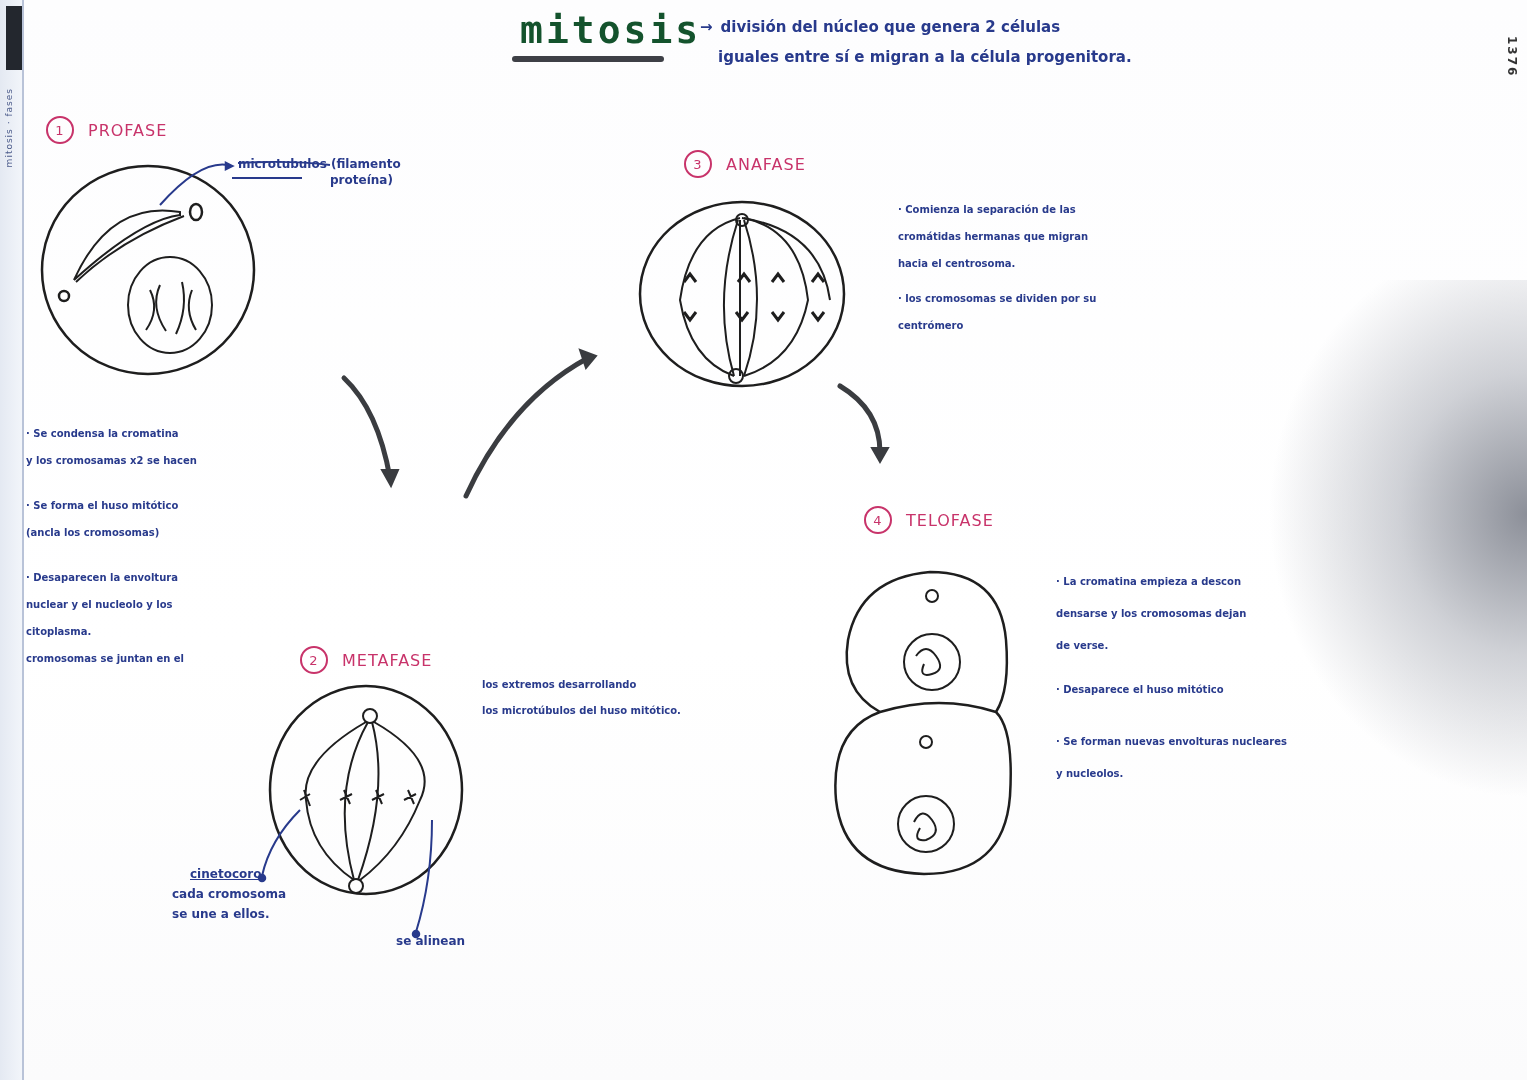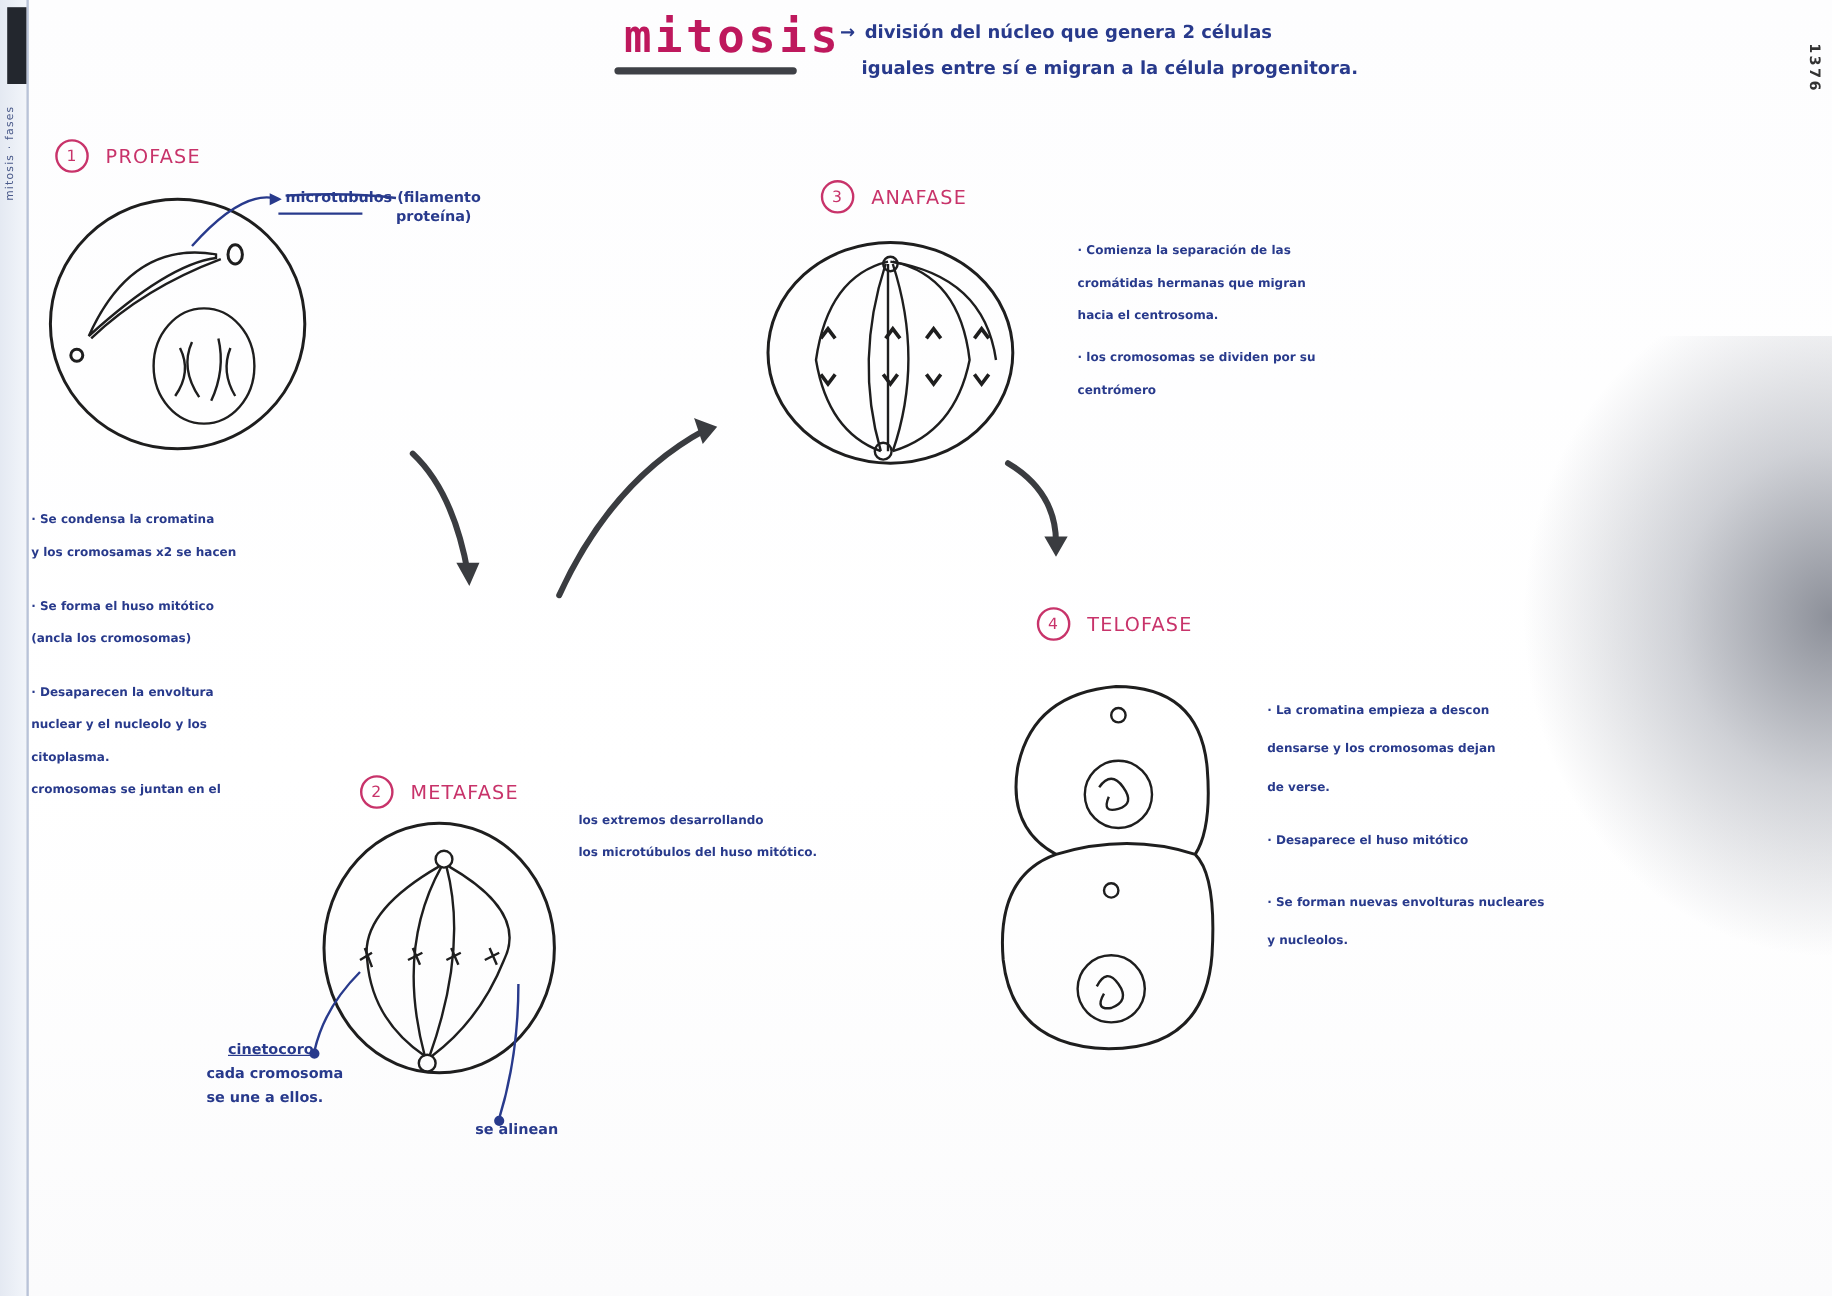--- a/index.html
+++ b/index.html
@@ -29,21 +29,21 @@
   }
   .right-mark {
     position:absolute; right:8px; top:36px; color:#333; font-size:12px; font-weight:bold;
     writing-mode:vertical-rl; letter-spacing:2px;
   }
   .hand { position:absolute; font-family:"DejaVu Sans", sans-serif; }
   .blue { color:#283a8c;font-weight:bold; }
   .pink { color:#c8336a; }
   .title {
     position:absolute; left:520px; top:8px; font-size:38px; font-weight:bold;
-    letter-spacing:3px; color:#be185d; font-family:"DejaVu Sans Mono", monospace;
+    letter-spacing:3px; color:#14532d; font-family:"DejaVu Sans Mono", monospace;
   }
   .title-underline { position:absolute; left:512px; top:56px; width:152px; height:6px; background:#3e4046; border-radius:3px; }
   .def { left:700px; top:12px; font-size:15px; line-height:30px; }
   .def .arrow { color:#283a8c; margin-right:8px; }
   .phase-head { display:flex; align-items:center; gap:14px; position:absolute; font-size:16px; letter-spacing:1px; }
   .phase-num {
     width:24px; height:24px; border:2px solid #c8336a; border-radius:50%;
     display:flex; align-items:center; justify-content:center; font-size:13px; color:#c8336a;
   }
   .note { font-size:10px; line-height:27px; }
@@ -196,21 +196,21 @@
   <p>
     <span class="line">· los cromosomas se dividen por su</span>
     <span class="line">centrómero</span>
   </p>
 </div>
 
 <div class="phase-head pink" style="left:864px; top:506px;">
   <span class="phase-num">4</span>
   <span>TELOFASE</span>
 </div>
-<div class="hand blue note" style="left:1056px; top:566px; width:440px; line-height:32px;margin-top:11px;">
+<div class="hand blue note" style="left:1056px; top:566px; width:440px; line-height:32px;">
   <p style="margin-bottom:12px">
     <span class="line">· La cromatina empieza a descon</span>
     <span class="line">densarse y los cromosomas dejan</span>
     <span class="line">de verse.</span>
   </p>
   <p style="margin-bottom:20px">
     <span class="line">· Desaparece el huso mitótico</span>
   </p>
   <p>
     <span class="line">· Se forman nuevas envolturas nucleares</span>

